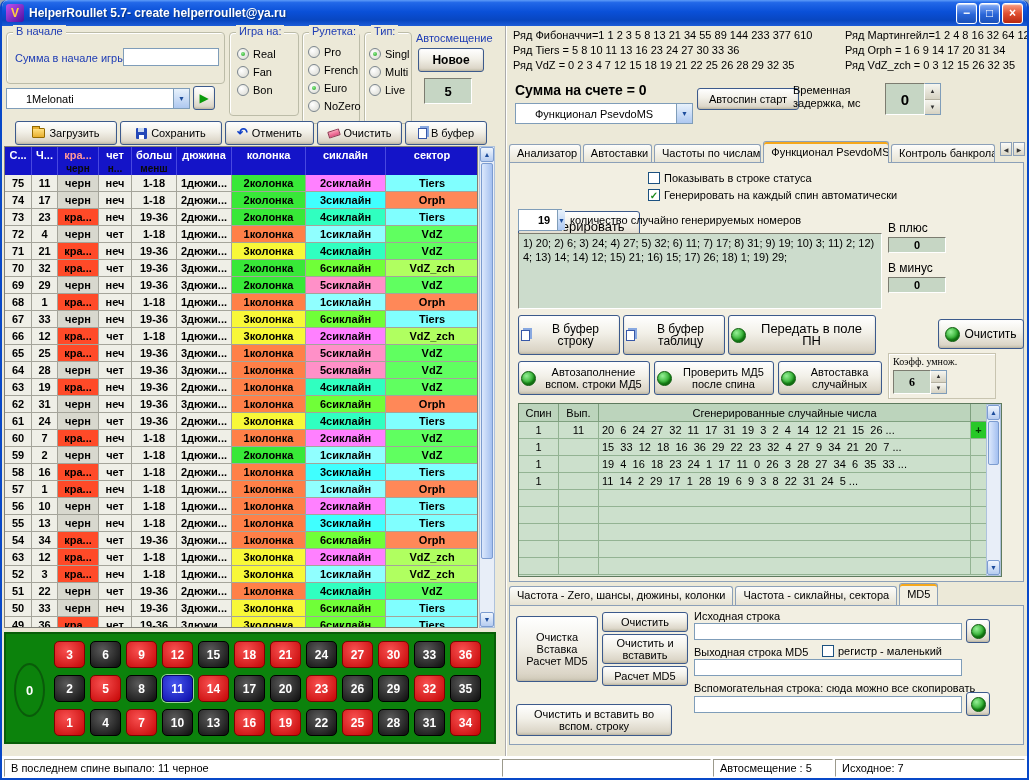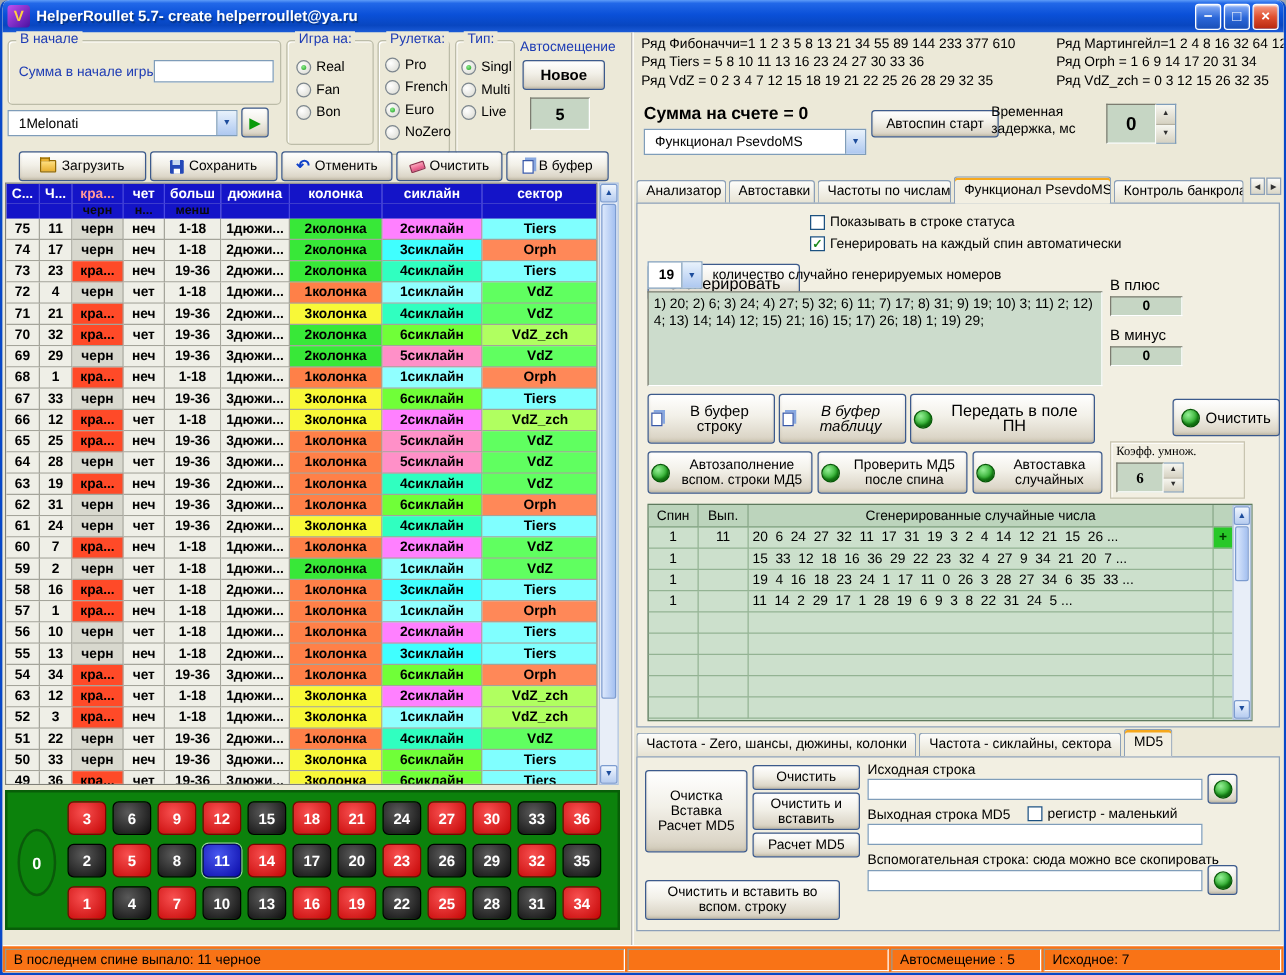--- a/index.html
+++ b/index.html
@@ -22,21 +22,21 @@
   .blue-label{color:#1E3CB4;font-size:11px;white-space:nowrap;}
   .radio-item{display:flex;align-items:center;gap:4px;font-size:11px;height:18px;}
   .radio-dot{width:12px;height:12px;border-radius:50%;border:1px solid #7C868E;background:radial-gradient(circle at 35% 35%,#fff,#D8D8D0);position:relative;flex:0 0 auto;}
   .radio-dot.sel::after{content:"";position:absolute;inset:3px;border-radius:50%;background:radial-gradient(circle at 40% 35%,#8CEC8C,#1C9C1C);}
 
   .btn{border:1px solid #3C5A8C;border-radius:3px;background:linear-gradient(180deg,#FFFFFF,#F2F0E8 45%,#DCD6C8 88%,#CEC8B6);
     font-size:11px;color:#000;display:flex;align-items:center;justify-content:center;gap:4px;box-shadow:inset 0 -1px 2px rgba(150,140,120,.35);cursor:default;}
   .btn.multi{white-space:normal;line-height:12px;text-align:center;padding:2px;}
   .input{border:1px solid #7F9DB9;background:#fff;font-size:11px;padding:1px 3px;}
   .combo{position:absolute;border:1px solid #7F9DB9;background:#fff;display:flex;align-items:center;font-size:11px;}
-  .combo .cval{flex:1;padding:0 8px;white-space:nowrap;overflow:hidden;}
+  .combo .cval{flex:1;padding:0 19px;white-space:nowrap;overflow:hidden;}
   .combo .carrow{width:16px;height:100%;border-left:1px solid #7F9DB9;background:linear-gradient(180deg,#E8F2FC,#AEC8F0);display:flex;align-items:center;justify-content:center;font-size:7px;color:#1C4C9C;}
   .green-field{background:#C6D6C4;border:1px solid;border-color:#7C7C70 #FFFFFF #FFFFFF #7C7C70;font-weight:bold;display:flex;align-items:center;justify-content:center;}
   .spinner{position:absolute;display:flex;}
   .spin-val{flex:1;}
   .spin-arrows{width:16px;display:flex;flex-direction:column;border:1px solid #7F9DB9;border-left:none;}
   .sa{flex:1;background:linear-gradient(#F6F6F0,#D6D2C2);font-size:6px;color:#303030;display:flex;align-items:center;justify-content:center;border-bottom:1px solid #B4B0A0;}
   .sa:last-child{border-bottom:none;}
 
   .chk{width:12px;height:12px;border:1px solid #1C5180;background:#fff;display:inline-flex;align-items:center;justify-content:center;font-size:10px;font-weight:bold;color:#1C8A1C;flex:0 0 auto;}
   .chk-row{position:absolute;display:flex;align-items:flex-start;gap:4px;font-size:11px;white-space:nowrap;}
@@ -82,21 +82,21 @@
   .ic-folder{width:13px;height:10px;background:linear-gradient(#FFE080,#E8B030);border:1px solid #946A00;border-radius:1px;position:relative;flex:0 0 auto;}
   .ic-folder::before{content:"";position:absolute;top:-3px;left:-1px;width:6px;height:2px;background:#E8B030;border:1px solid #946A00;border-bottom:none;}
   .ic-disk{width:11px;height:11px;background:#2448B8;position:relative;border-radius:1px;flex:0 0 auto;}
   .ic-disk::before{content:"";position:absolute;top:0;left:2px;width:6px;height:4px;background:#C8D8F0;}
   .ic-disk::after{content:"";position:absolute;bottom:0;left:3px;width:5px;height:4px;background:#fff;}
   .ic-undo{color:#1040C8;font-size:13px;font-weight:bold;line-height:10px;flex:0 0 auto;}
   .ic-eraser{width:12px;height:7px;background:linear-gradient(#FF9EB8,#E05080);border:1px solid #90304E;transform:rotate(-18deg);border-radius:1px;flex:0 0 auto;}
   .ic-copy{width:9px;height:11px;background:#fff;border:1px solid #3858A8;box-shadow:2px -2px 0 0 #88A8E0;flex:0 0 auto;}
   .ic-play{color:#0A9A0A;font-size:12px;line-height:12px;flex:0 0 auto;}
 
-  .statusbar{position:absolute;left:0;right:0;bottom:0;height:22px;background:#f97316;border-top:1px solid #fff;display:flex;align-items:center;padding:1px 2px;font-size:11px;}
+  .statusbar{position:absolute;left:0;right:0;bottom:0;height:22px;background:#ffffff;border-top:1px solid #fff;display:flex;align-items:center;padding:1px 2px;font-size:11px;}
   .spanel{height:18px;line-height:17px;padding:0 6px;margin-right:2px;border:1px solid;border-color:#9C9A8C #FFFFFF #FFFFFF #9C9A8C;white-space:nowrap;overflow:hidden;}
 
   .series{position:absolute;font-size:11px;white-space:nowrap;color:#000;}
   .textarea-green{position:absolute;background:#CCDCCC;border:1px solid;border-color:#7C7C70 #FFFFFF #FFFFFF #7C7C70;font-size:11px;line-height:14px;padding:2px 4px;overflow:hidden;}
 </style>
 </head>
 <body>
 
 <div class="window">
 
@@ -643,21 +643,21 @@
         <div class="green-field" style="position:absolute;left:378px;top:74px;width:58px;height:16px;font-size:11px;">0</div>
         <span style="position:absolute;left:378px;top:98px;font-size:12px;">В минус</span>
         <div class="green-field" style="position:absolute;left:378px;top:114px;width:58px;height:16px;font-size:11px;">0</div>
 
         <div class="textarea-green" style="left:8px;top:70px;width:364px;height:76px;">1) 20; 2) 6; 3) 24; 4) 27; 5) 32; 6) 11; 7) 17; 8) 31; 9) 19; 10) 3; 11) 2; 12) 4; 13) 14; 14) 12; 15) 21; 16) 15; 17) 26; 18) 1; 19) 29;</div>
 
         <div class="btn multi" style="position:absolute;left:8px;top:152px;width:102px;height:40px;font-size:12px;">
           <span class="ic-copy"></span>
           <span>В буфер строку</span>
         </div>
-        <div class="btn multi" style="position:absolute;left:113px;top:152px;width:102px;height:40px;font-size:12px;font-style:italic;">
+        <div class="btn multi" style="position:absolute;left:113px;top:152px;width:102px;height:40px;font-size:12px;">
           <span class="ic-copy"></span>
           <span>В буфер таблицу</span>
         </div>
         <div class="btn multi" style="position:absolute;left:218px;top:152px;width:148px;height:40px;font-size:13px;">
           <span class="globe"></span>
           <span>Передать в поле ПН</span>
         </div>
         <div class="btn multi" style="position:absolute;left:428px;top:156px;width:86px;height:30px;font-size:12px;">
           <span class="globe"></span>
           <span>Очистить</span>

